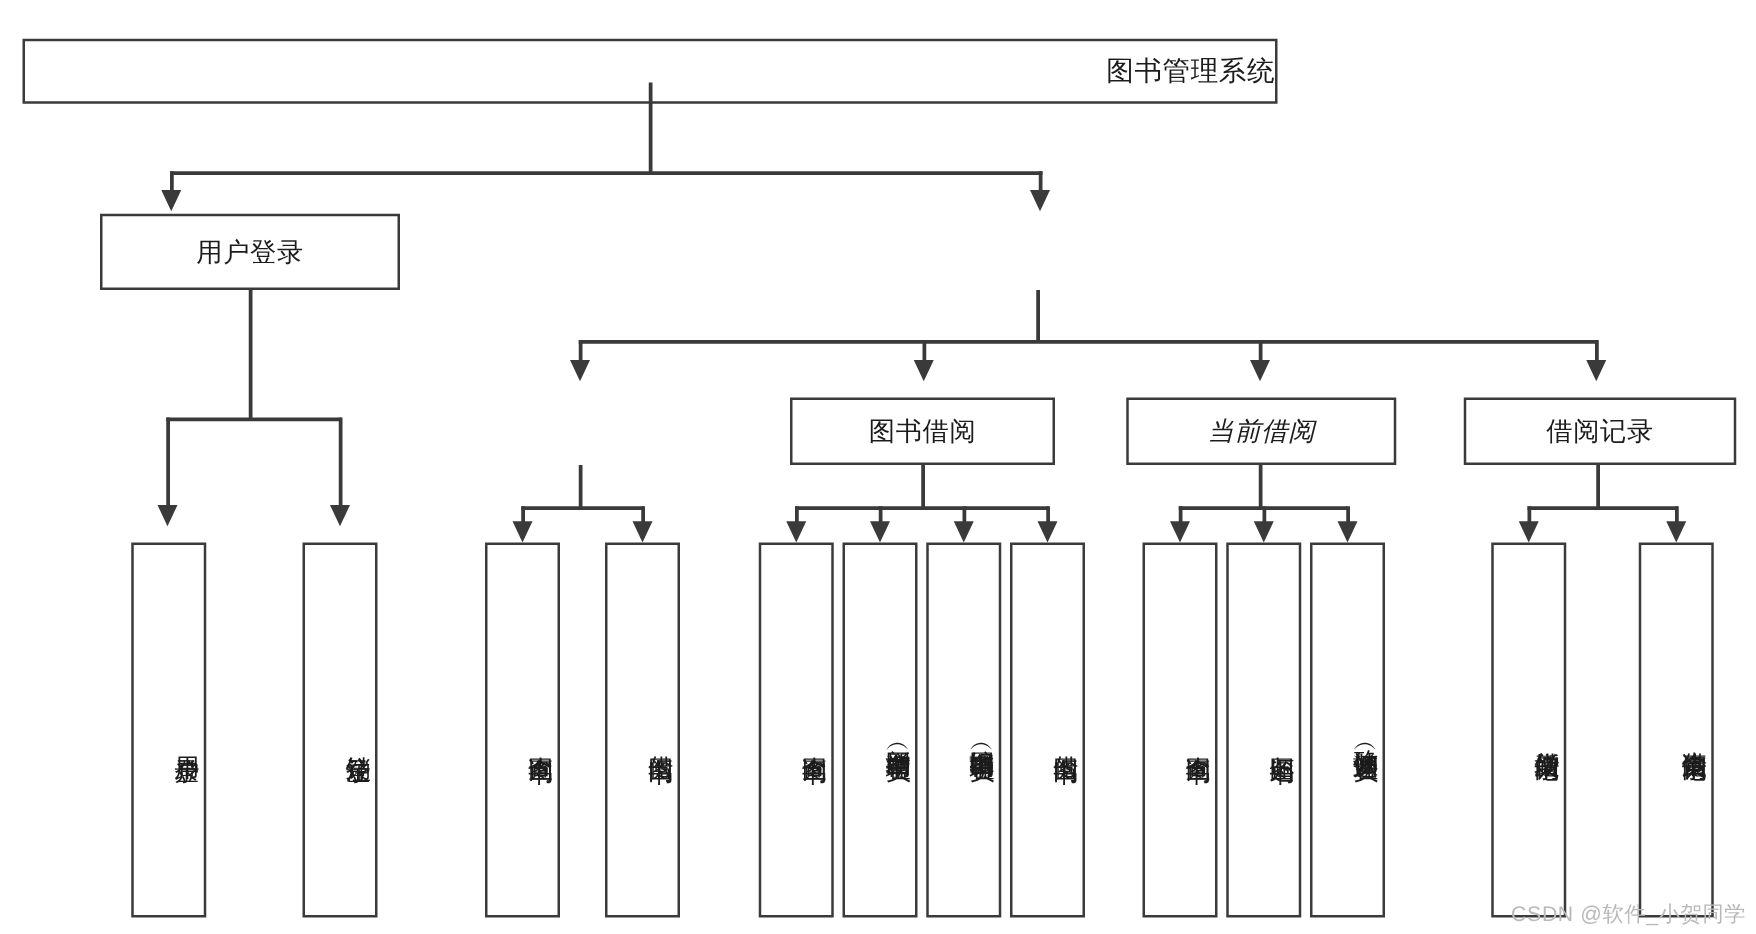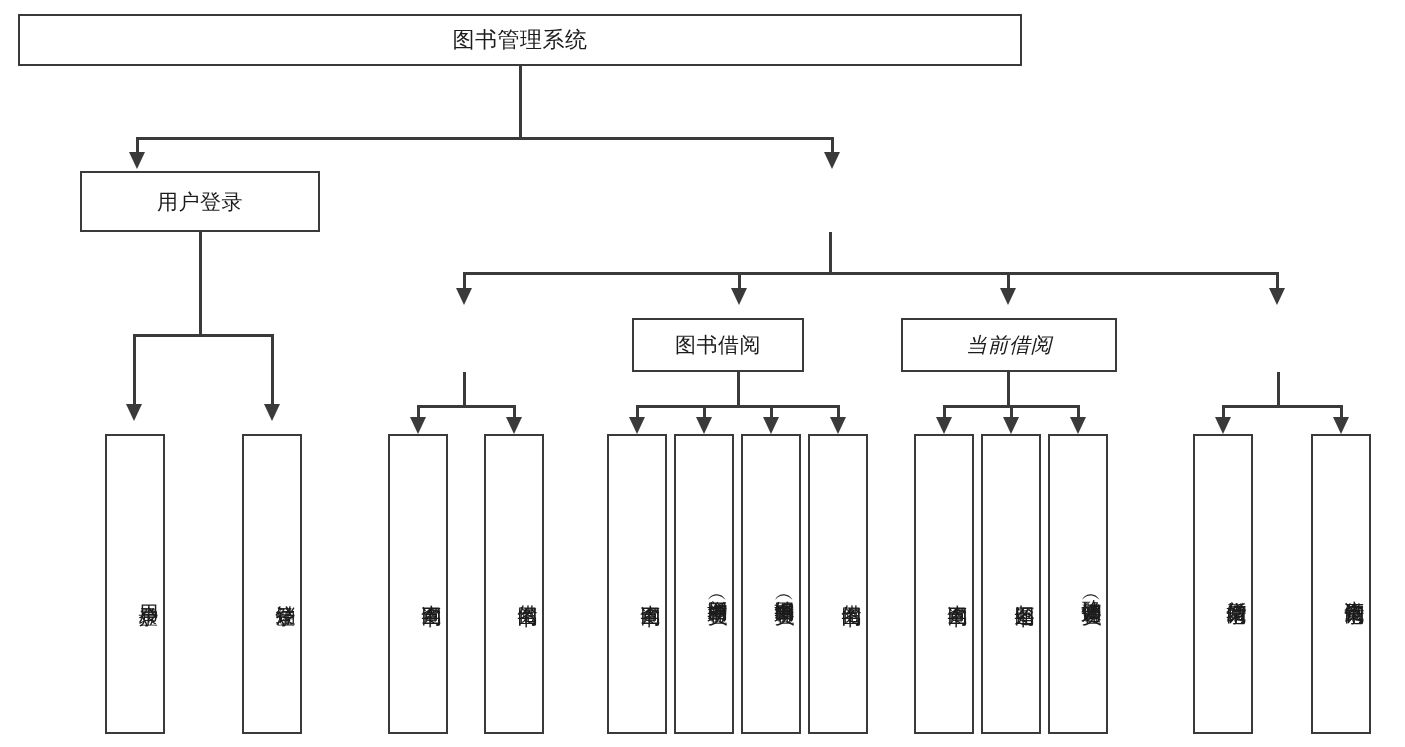--- a/index.html
+++ b/index.html
@@ -76,21 +76,21 @@
     color: #b9b9b9;
     white-space: nowrap;
     letter-spacing: 0.5px;
   }
 </style>
 </head>
 <body>
 
 <div id="canvas">
 
-  <div class="node node-h node-root" style="left:18px; top:14px; width:1004px; height:52px;">
+  <div class="node node-h node-root" style="left:18px; top:31px; width:1004px; height:52px;justify-content:flex-end;">
     <span>图书管理系统</span>
   </div>
 
   <div class="ln lnv" style="left:519px; top:66px; width:2.5px; height:73px;"></div>
 
   <div class="ln lnh" style="left:136px; top:137px; width:698px; height:2.5px;"></div>
 
   <div class="ln lnv" style="left:136px; top:137px; width:2.5px; height:18px;"></div>
   <div class="arrow" style="left:129px; top:152px;"></div>
 
@@ -118,28 +118,31 @@
   <div class="ln lnv" style="left:738px; top:272px; width:2.5px; height:18px;"></div>
   <div class="arrow" style="left:731px; top:288px;"></div>
 
   <div class="ln lnv" style="left:1007px; top:272px; width:2.5px; height:18px;"></div>
   <div class="arrow" style="left:1000px; top:288px;"></div>
 
   <div class="ln lnv" style="left:1276px; top:272px; width:2.5px; height:18px;"></div>
   <div class="arrow" style="left:1269px; top:288px;"></div>
 
 
-  <div class="node node-h" style="left:632px; top:318px; width:172px; height:54px;">
+  <div class="node node-h" style="left:632px; top:318px; width:212px; height:54px;">
     <span>图书借阅</span>
   </div>
 
   <div class="node node-h" style="left:901px; top:318px; width:216px; height:54px;font-style:italic;">
     <span>当前借阅</span>
   </div>
 
+  <div class="node node-h" style="left:1171px; top:318px; width:218px; height:54px;">
+    <span>借阅记录</span>
+  </div>
 
   <div class="ln lnv" style="left:463px; top:372px; width:2.5px; height:35px;"></div>
   <div class="ln lnh" style="left:417px; top:405px; width:98px; height:2.5px;"></div>
   <div class="ln lnv" style="left:417px; top:405px; width:2.5px; height:14px;"></div>
   <div class="arrow" style="left:410px; top:417px;"></div>
   <div class="ln lnv" style="left:513px; top:405px; width:2.5px; height:14px;"></div>
   <div class="arrow" style="left:506px; top:417px;"></div>
 
   <div class="ln lnv" style="left:737px; top:372px; width:2.5px; height:35px;"></div>
   <div class="ln lnh" style="left:636px; top:405px; width:203px; height:2.5px;"></div>
@@ -205,14 +208,15 @@
     <span>确认归还（管理员）</span>
   </div>
 
   <div class="node node-v tall" style="left:1193px; top:434px; width:60px; height:300px;">
     <span>新增借阅记录</span>
   </div>
   <div class="node node-v tall" style="left:1311px; top:434px; width:60px; height:300px;">
     <span>查询借阅记录</span>
   </div>
 
+  <div id="watermark">CSDN @软件_小贺同学</div>
 
 </div>
 
 </body></html>

